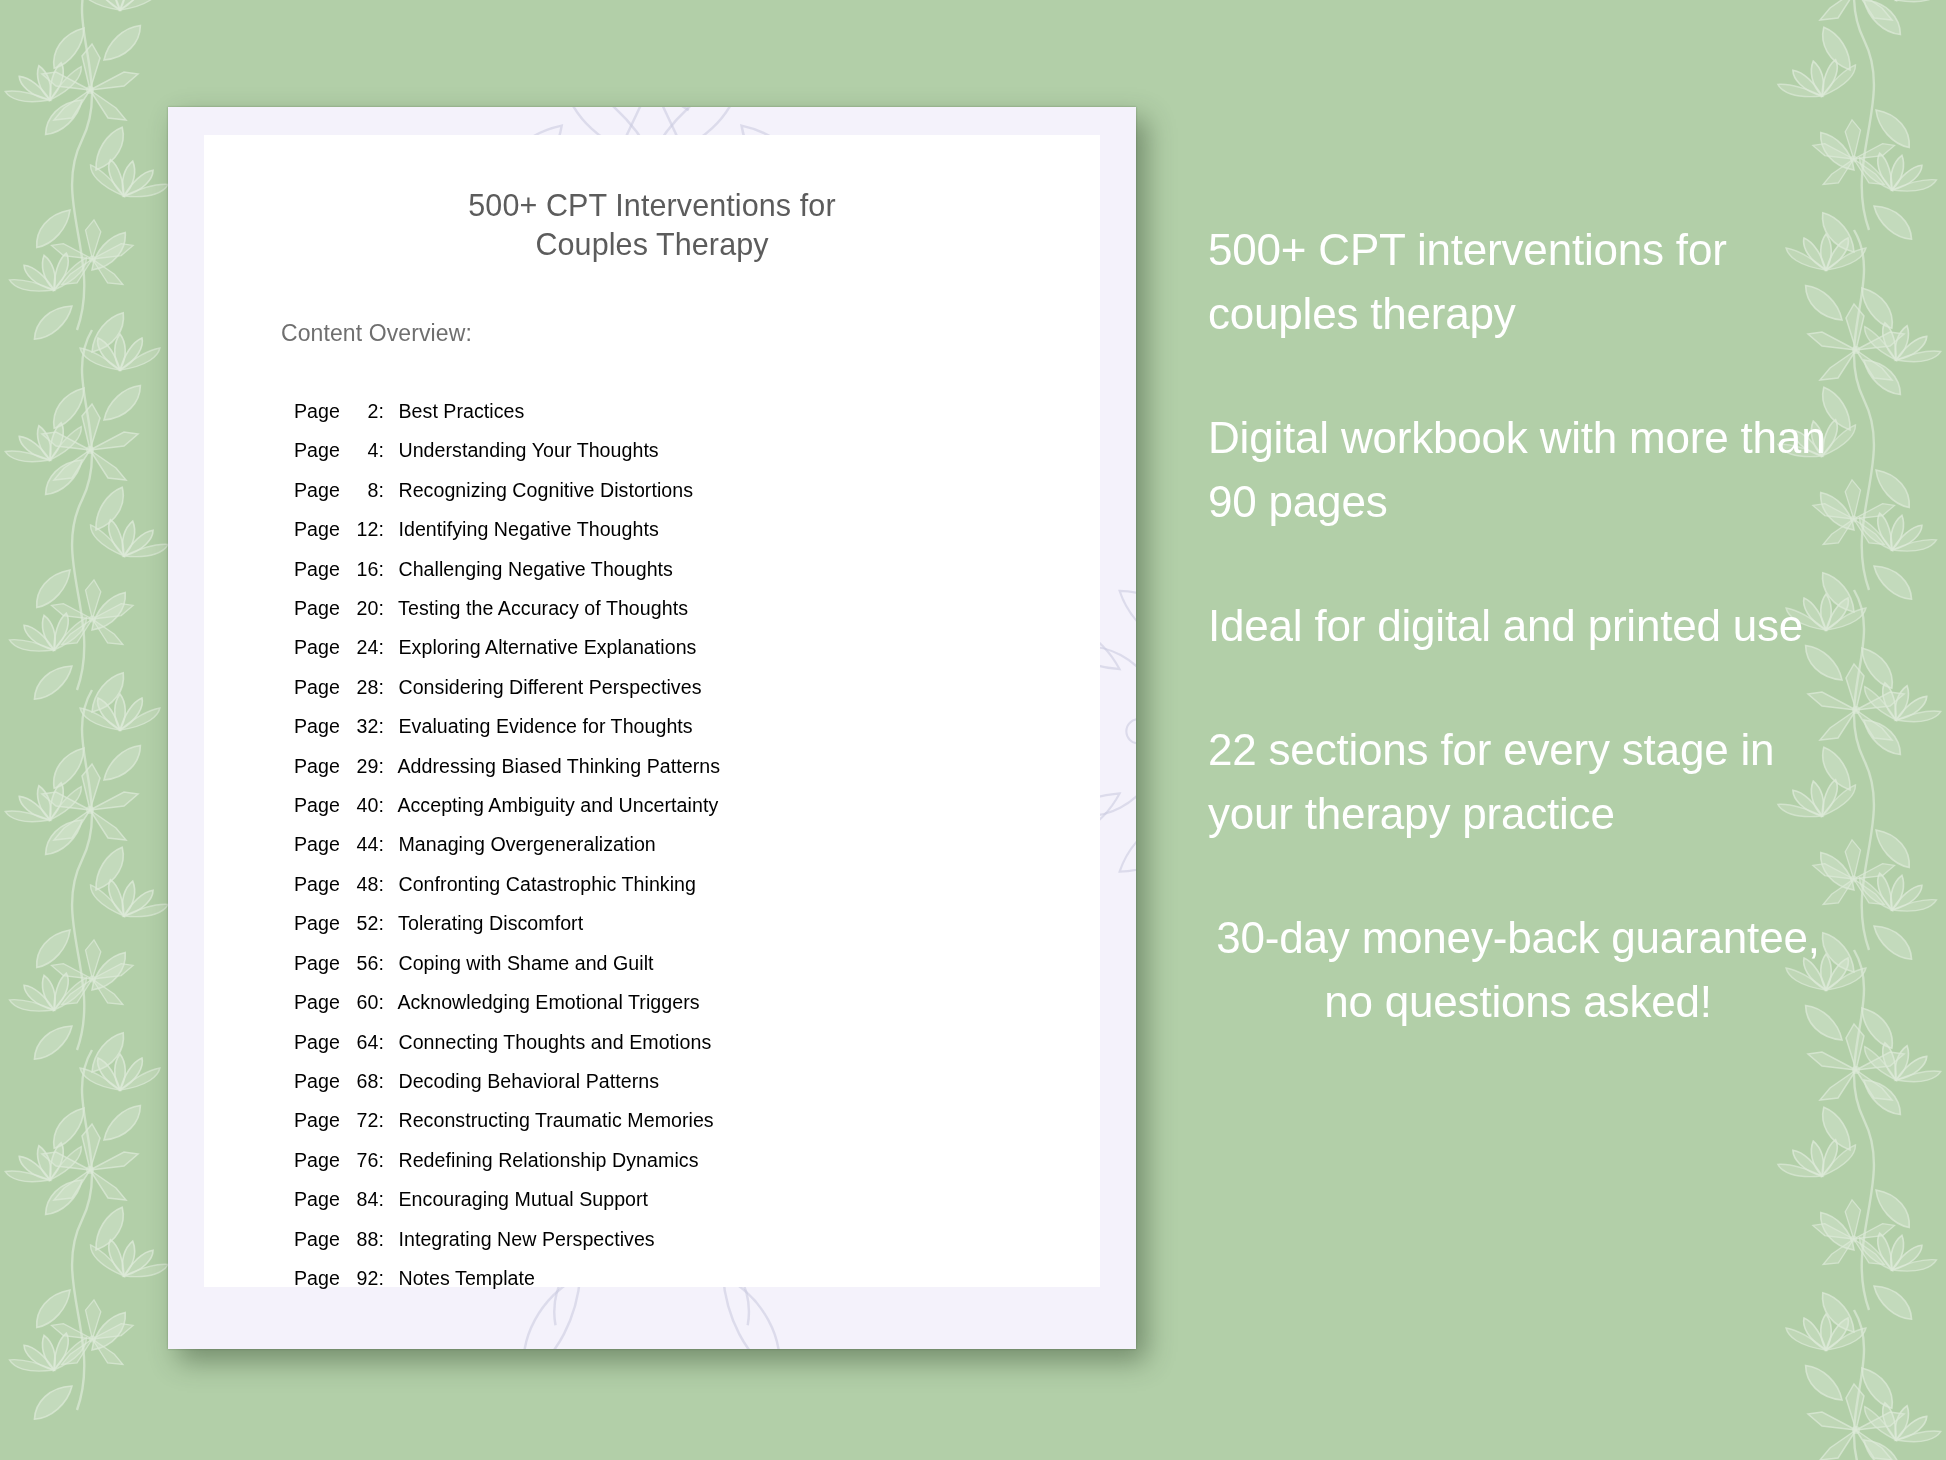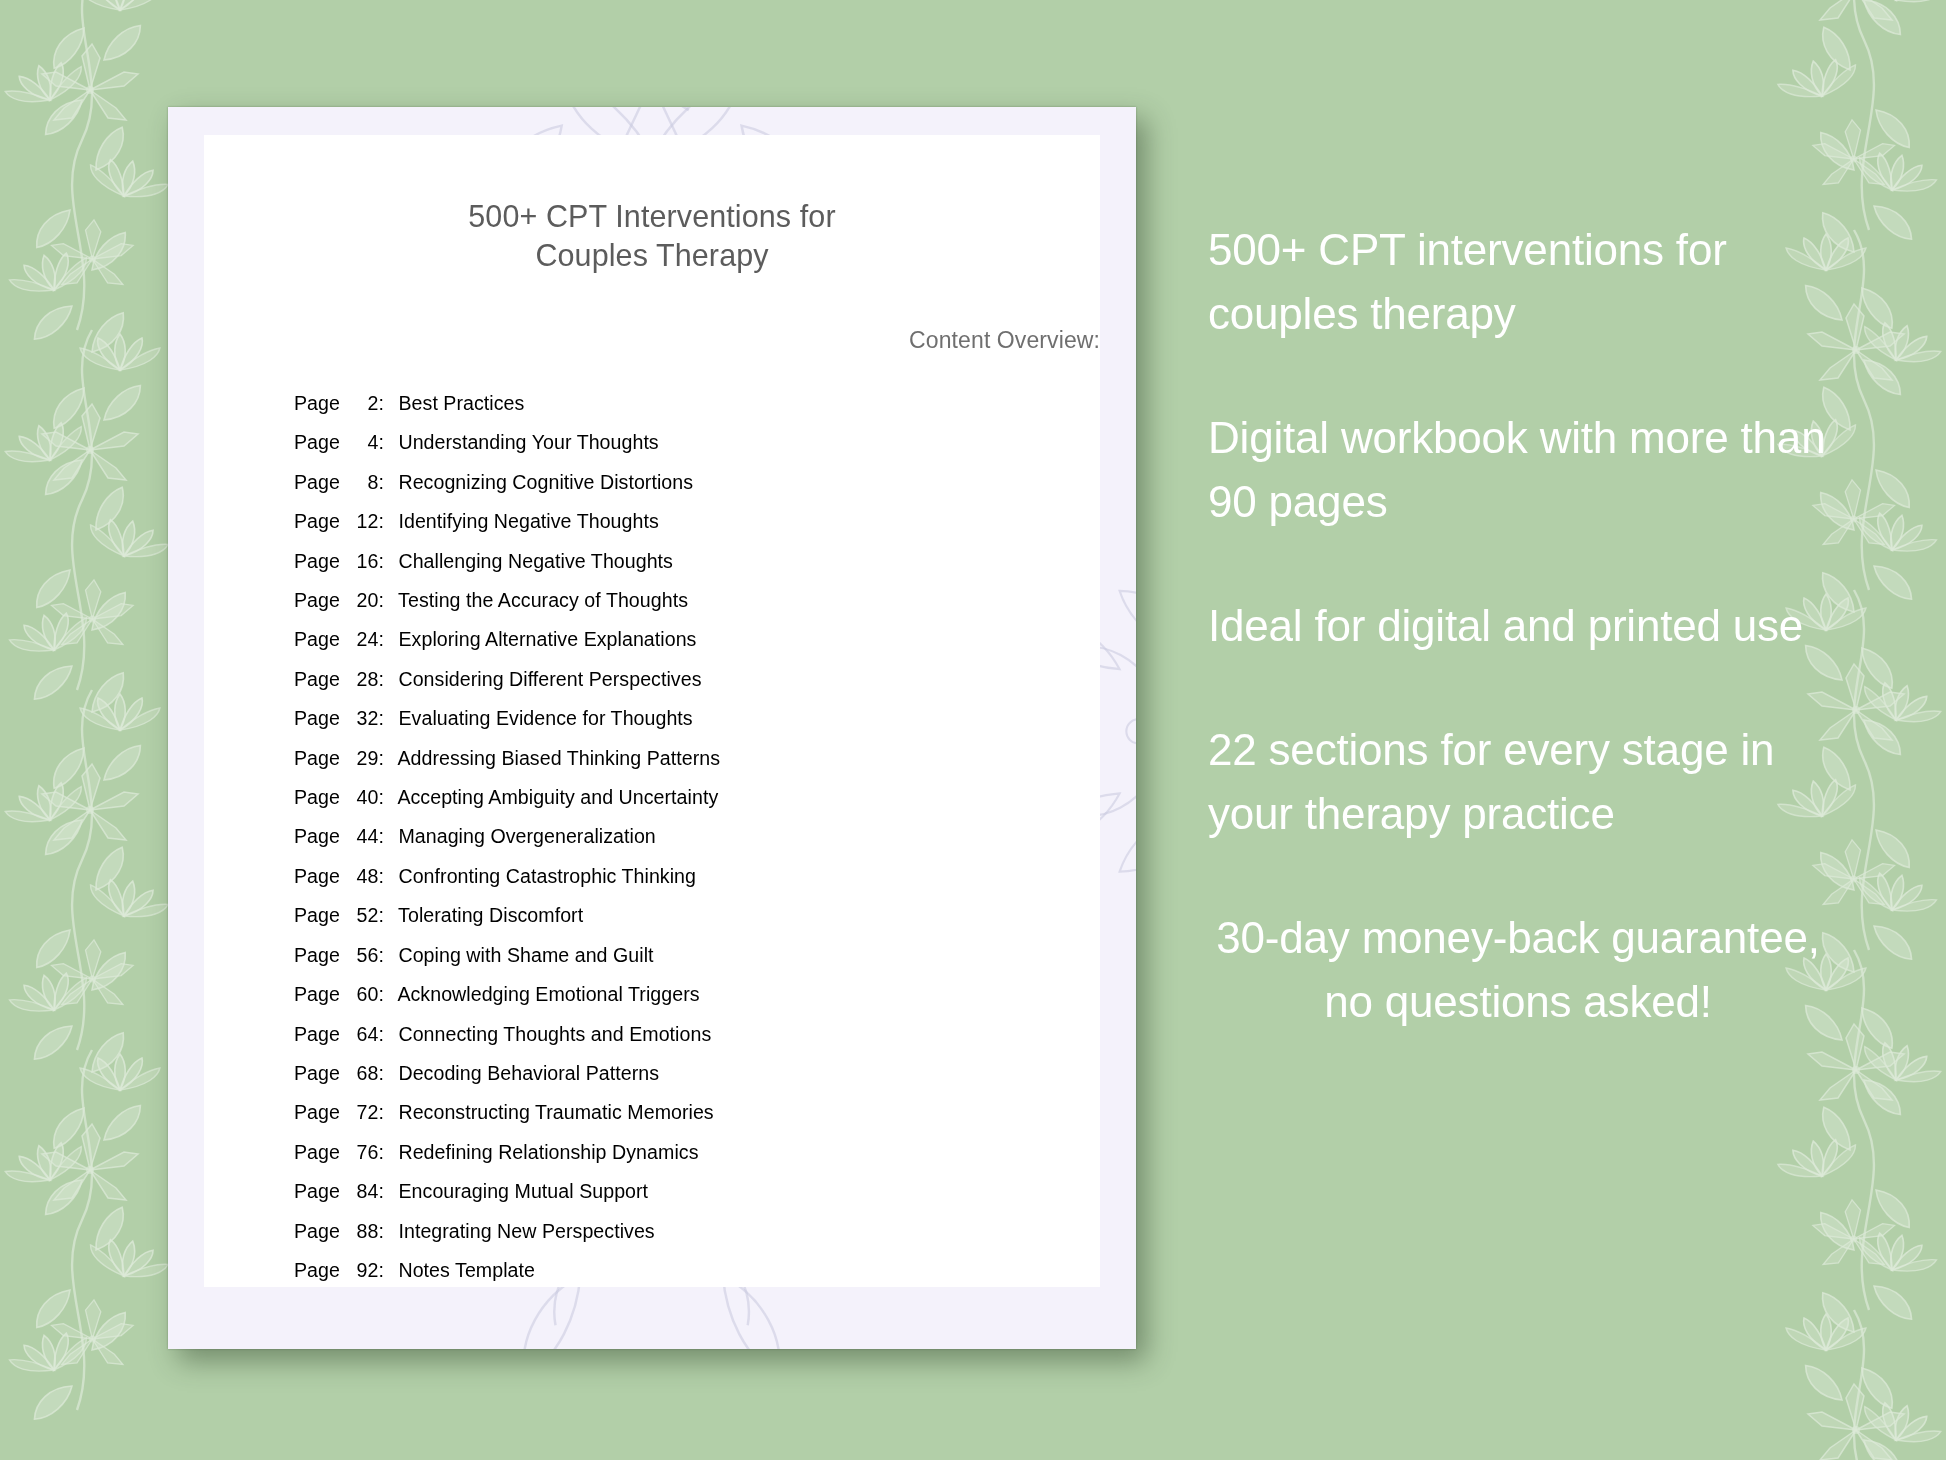--- a/index.html
+++ b/index.html
@@ -48,38 +48,37 @@
   .doc-page {
     position: absolute;
     left: 36px;
     top: 28px;
     width: 896px;
     height: 1152px;
     background: #ffffff;
   }
 
   .doc-title {
-    margin: 11px;
+    margin: 0;
     padding-top: 51px;
     text-align: center;
     font-size: 30.5px;
     font-weight: 400;
     line-height: 39px;
     color: #5c5c5c;
     letter-spacing: .1px;
   }
   .doc-subtitle-label {
-    margin: 0;
+    margin: 15px;
     padding-top: 41px;
     padding-left: 62px;
     font-size: 23px;
     font-weight: 400;
     color: #6f6f6f;
     letter-spacing: .1px;
-    text-align: right;
   }
 
   .toc {
     list-style: none;
     margin: 0;
     padding: 30px 0 0 90px;
   }
   .toc-item {
     display: flex;
     font-size: 19.6px;

